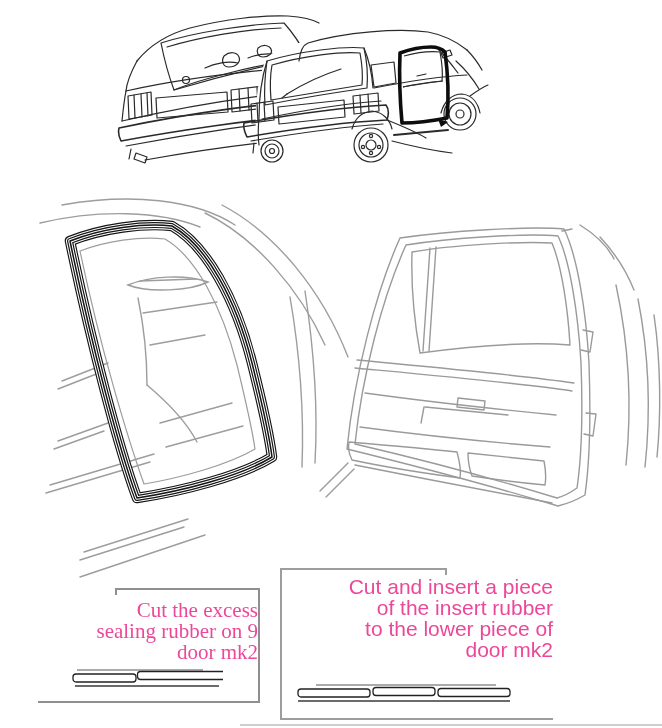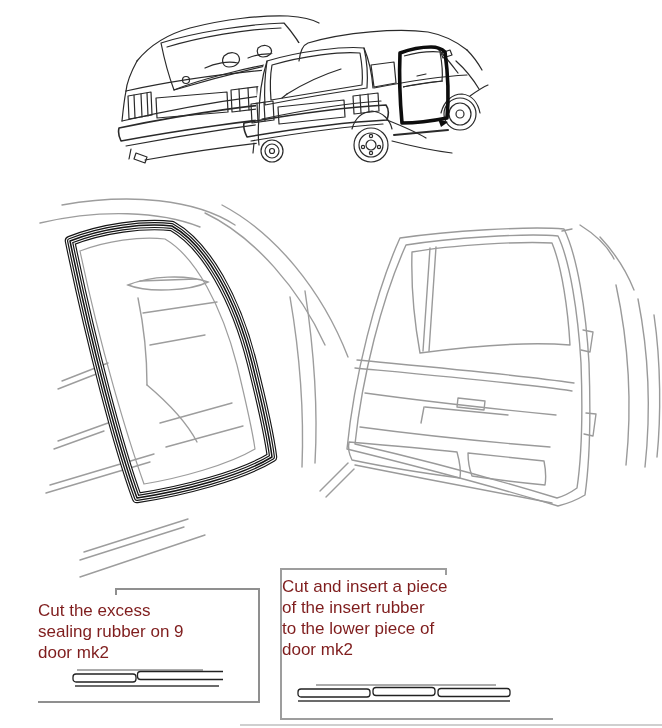--- a/index.html
+++ b/index.html
@@ -1,22 +1,22 @@
 <!DOCTYPE html>
 <html><head>
 <meta charset="utf-8">
 <style>
   html,body{margin:0;padding:0;background:#fff;}
   .canvas{position:relative;width:662px;height:728px;background:#ffffff;overflow:hidden;
           font-family:"Liberation Sans",sans-serif;}
   .layer{position:absolute;}
   .caption-box{position:absolute;box-sizing:border-box;color:#161616;}
-  .caption-box .cap{font-size:17px;line-height:21px;text-align:left;color:#7f1d1d;}
+  .caption-box .cap{font-size:21px;line-height:21px;text-align:right;color:#ec4899;}
   .box-left{left:38px;top:588px;width:222px;height:115px;
-            border-right:2px solid #8f8f8f;border-bottom:2px solid #8f8f8f;}
+            border-right:2px solid #8f8f8f;border-bottom:2px solid #8f8f8f;font-family:Liberation Serif, serif;}
   .box-left .cap{margin-top:12px;}
   .box-right{left:280px;top:568px;width:273px;height:152px;
              border-left:2px solid #9d9d9d;border-bottom:2px solid #9d9d9d;}
   .box-right .cap{margin-top:8px;}
   .partial-top{position:absolute;height:2px;background:#8f8f8f;}
   .tick{position:absolute;width:2px;background:#8f8f8f;}
   .strips{position:absolute;}
   .faint-line{position:absolute;left:240px;top:724px;width:422px;height:2px;background:#cfcfcf;}
 </style>
 </head>

